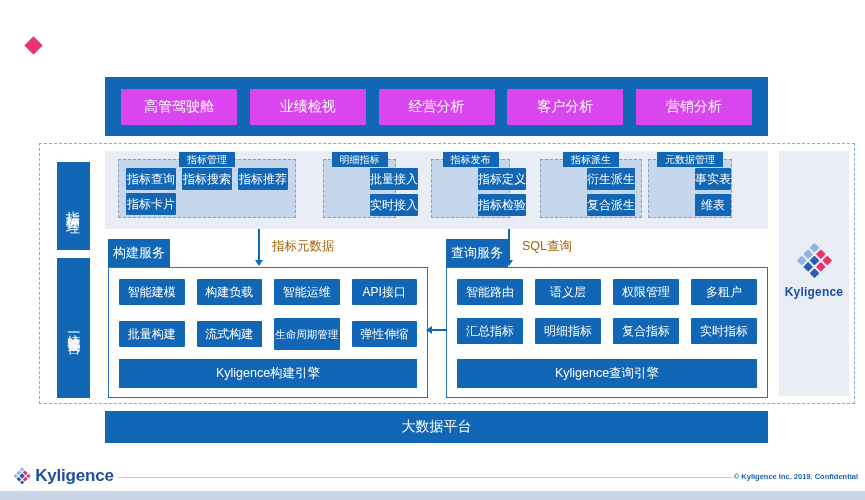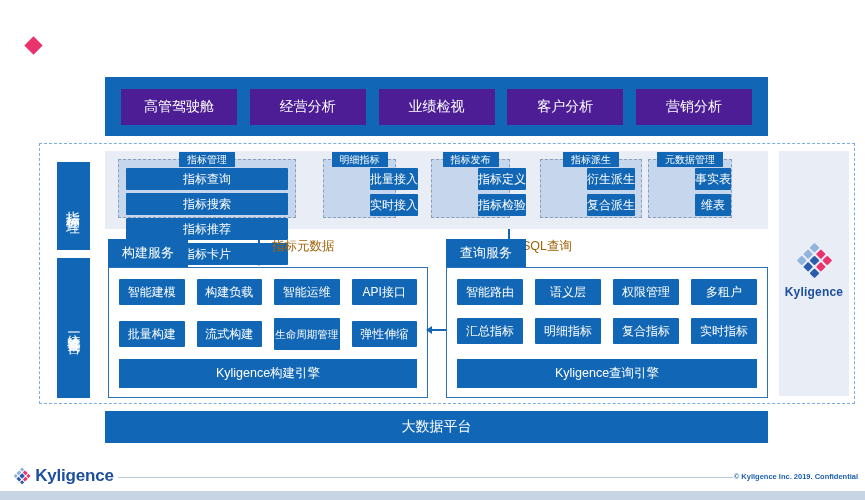--- a/index.html
+++ b/index.html
@@ -6,55 +6,55 @@
   .page{position:relative;width:865px;height:500px;background:#fff;overflow:hidden;
         font-family:"Liberation Sans","DejaVu Sans",sans-serif;}
 
   
   .deco-diamond{position:absolute;left:27px;top:39px;width:13px;height:13px;
         background:#e8336d;transform:rotate(45deg);}
 
   
   .banner{position:absolute;left:105px;top:77px;width:663px;height:59px;background:#1166b5;
         display:flex;align-items:center;justify-content:space-between;padding:0 16px;box-sizing:border-box;}
-  .banner-btn{width:116px;height:36px;background:#4c1d95;color:#fff;font-size:14px;
+  .banner-btn{width:116px;height:36px;background:#d946ef;color:#fff;font-size:14px;
         display:flex;align-items:center;justify-content:center;}
 
   
   .frame{position:absolute;left:39px;top:143px;width:816px;height:261px;
         border:1px dashed #79aede;box-sizing:border-box;background:transparent;}
 
   
   .rail{position:absolute;left:57px;width:33px;background:#1166b5;color:#fff;
         display:flex;align-items:center;justify-content:center;
         writing-mode:vertical-rl;letter-spacing:3px;}
   .rail1{top:162px;height:88px;font-size:14px;}
   .rail2{top:258px;height:140px;font-size:13px;letter-spacing:1px;}
 
   
   .strip{position:absolute;left:105px;top:151px;width:663px;height:78px;background:#e9edf5;}
   .group{position:absolute;top:8px;height:59px;background:#c6d6ec;border:1px dashed #8d9fb8;
         box-sizing:border-box;}
   .group-title{position:absolute;top:-8px;left:50%;transform:translateX(-50%);
         background:#1166b5;color:#fff;font-size:10px;line-height:15px;padding:0 8px;white-space:nowrap;}
-  .chips1{position:absolute;left:7px;right:7px;top:8px;display:grid;grid-template-columns:1fr;gap:3px 6px;}
+  .chips1{position:absolute;left:7px;right:7px;top:8px;display:grid;grid-template-columns:1fr 1fr 1fr;gap:3px 6px;}
   .chips2{position:absolute;left:8px;right:8px;top:8px;display:grid;grid-template-columns:1fr;gap:4px;margin-left:38px;}
   .chip{background:#1166b5;color:#fff;font-size:12px;height:22px;border-radius:1px;
         display:flex;align-items:center;justify-content:center;white-space:nowrap;}
   .g1{left:13px;width:178px;} .g2{left:218px;width:73px;} .g3{left:326px;width:79px;}
   .g4{left:435px;width:102px;} .g5{left:543px;width:84px;}
 
   
   .vline{position:absolute;width:2px;background:#1166b5;}
   .vhead{position:absolute;width:0;height:0;border-left:4px solid transparent;
         border-right:4px solid transparent;border-top:6px solid #1166b5;}
   .flow-label{position:absolute;color:#a16207;font-size:12.5px;white-space:nowrap;}
 
   
-  .svc-tab{position:absolute;top:239px;width:80px;height:28px;background:#1166b5;color:#fff;
+  .svc-tab{position:absolute;top:239px;width:62px;height:28px;background:#1166b5;color:#fff;
         font-size:13px;display:flex;align-items:center;justify-content:center;}
   .svc-box{position:absolute;top:267px;height:131px;background:#fff;border:1px solid #2a72b8;box-sizing:border-box;}
   .svc-grid{position:absolute;left:10px;right:10px;top:11px;display:grid;
         grid-template-columns:repeat(4,1fr);gap:13px 12px;}
   .svc-chip{background:#1166b5;color:#fff;font-size:12px;height:26px;align-self:center;
         display:flex;align-items:center;justify-content:center;white-space:nowrap;border-radius:1px;}
   .svc-chip.tall{height:32px;font-size:10.5px;line-height:1.15;text-align:center;white-space:normal;padding:0 0;box-sizing:border-box;}
   .engine{position:absolute;left:10px;right:10px;bottom:9px;height:29px;background:#1166b5;color:#fff;
         font-size:12.5px;display:flex;align-items:center;justify-content:center;}
 
@@ -90,22 +90,22 @@
 </style>
 </head>
 <body>
 
 <div class="page">
 
   <div class="deco-diamond"></div>
 
   <div class="banner">
     <div class="banner-btn">高管驾驶舱</div>
+    <div class="banner-btn">业绩检视</div>
     <div class="banner-btn">经营分析</div>
-    <div class="banner-btn">业绩检视</div>
     <div class="banner-btn">客户分析</div>
     <div class="banner-btn">营销分析</div>
   </div>
 
   <div class="frame"></div>
 
   <div class="rail rail1">指标管理</div>
   <div class="rail rail2">统一计算查询平台</div>
 
   <div class="strip">

